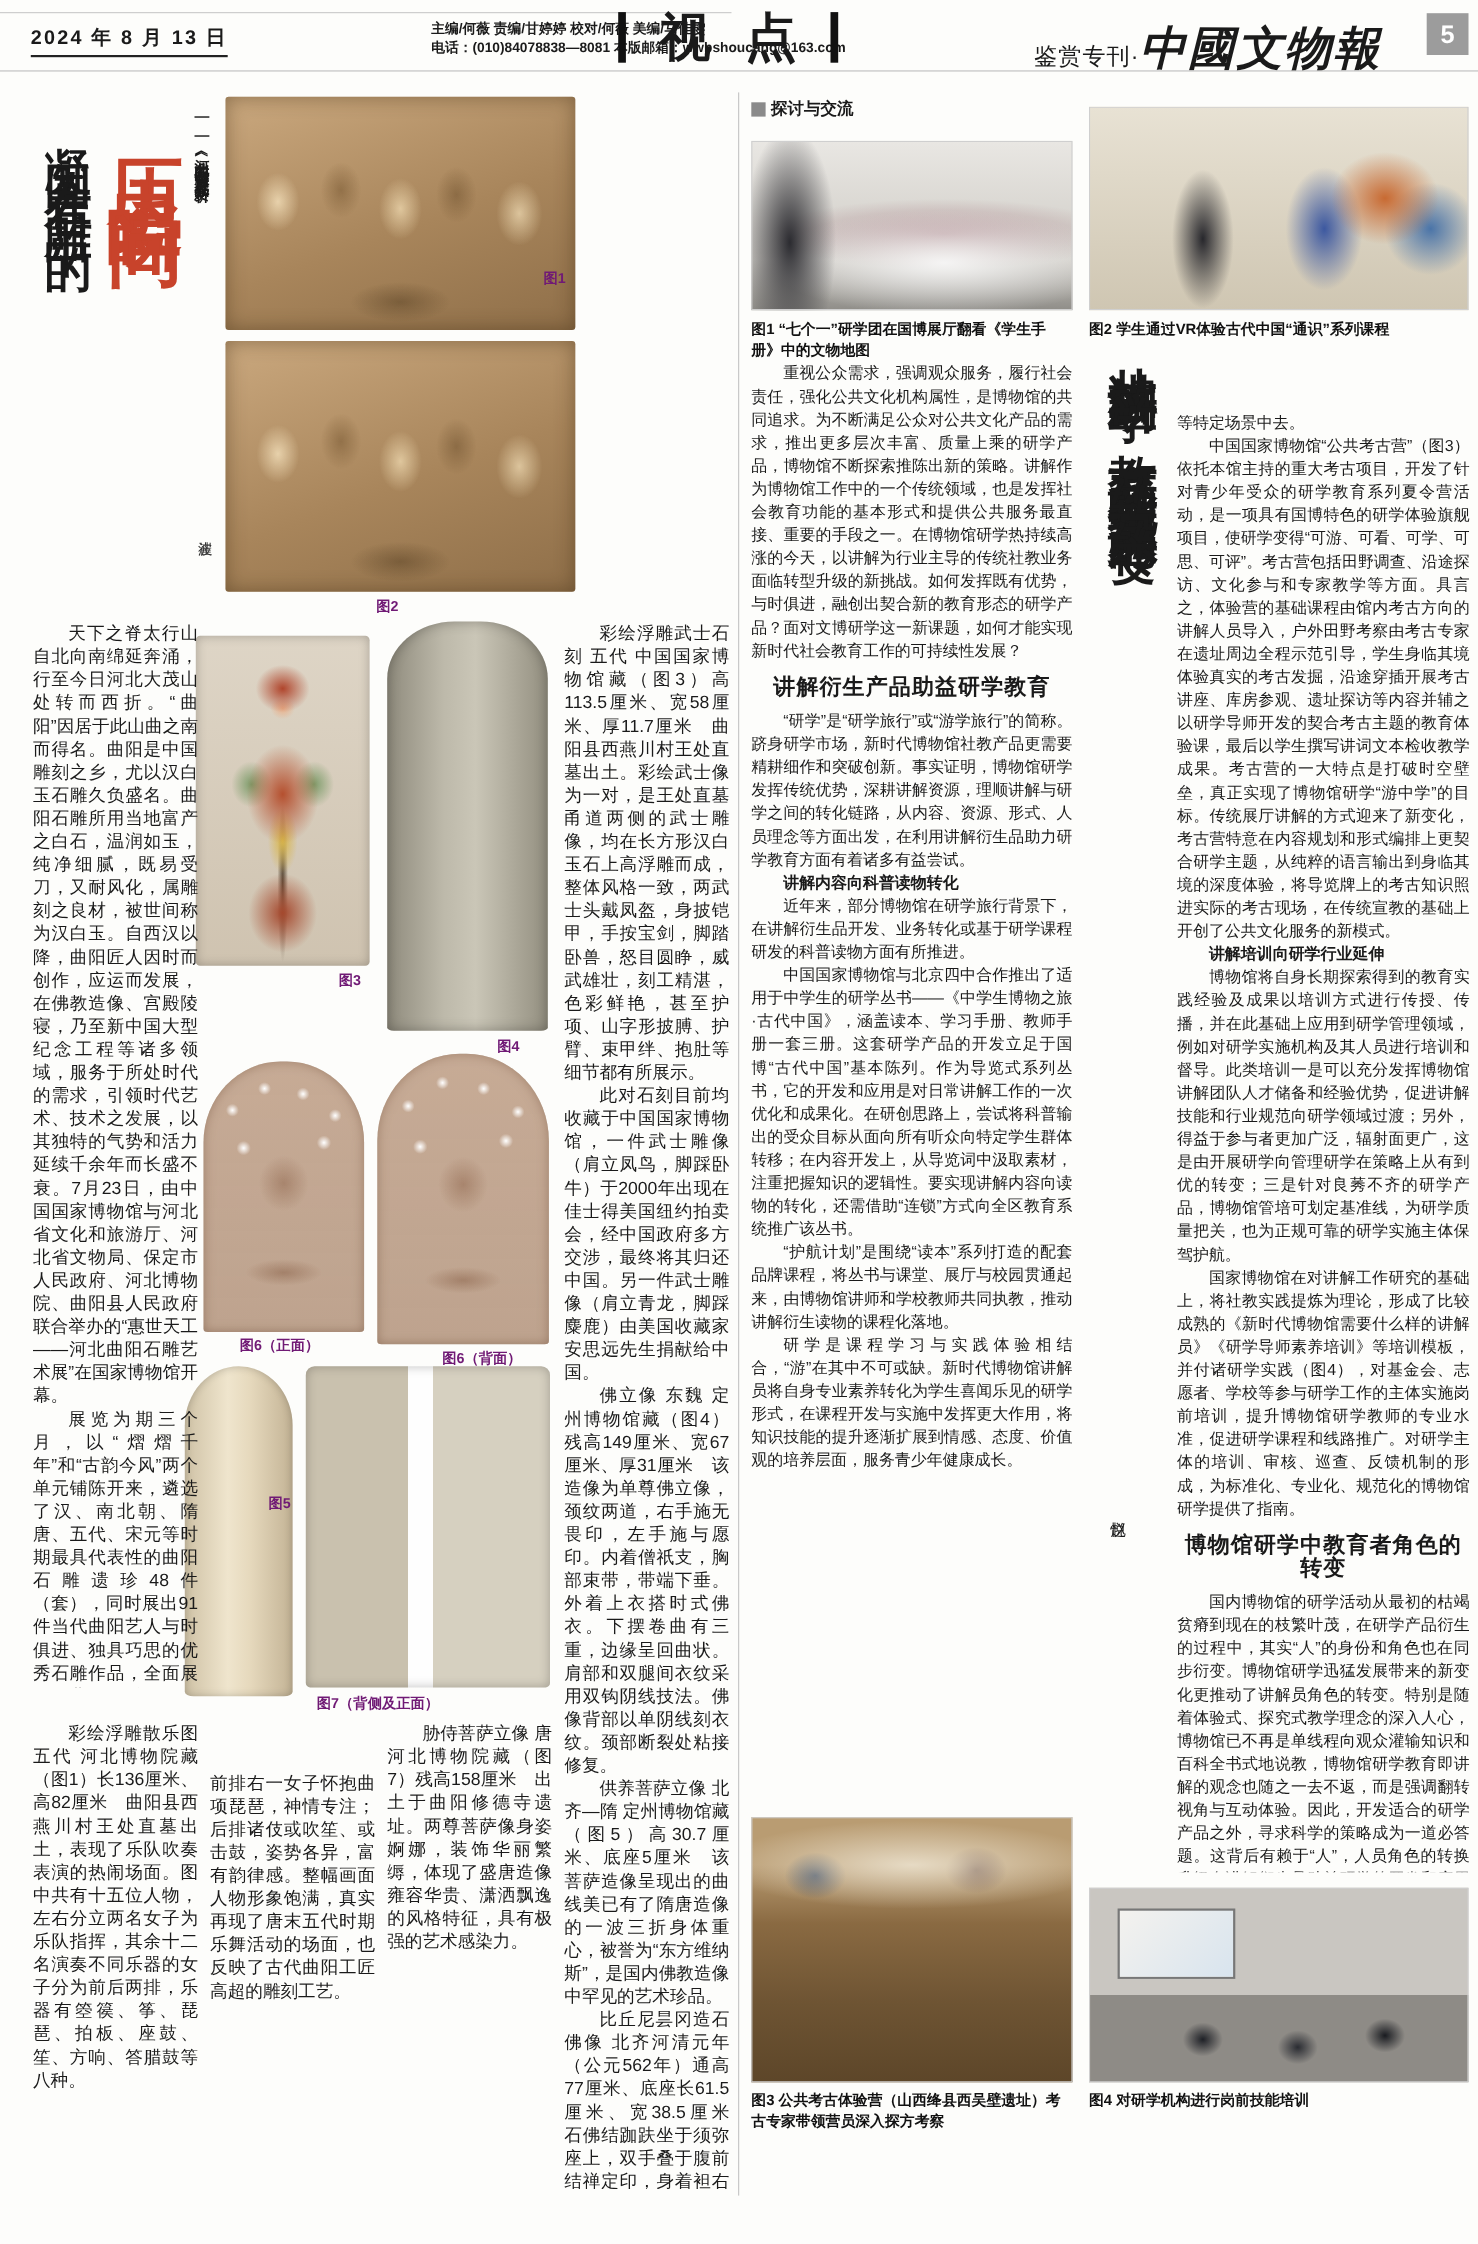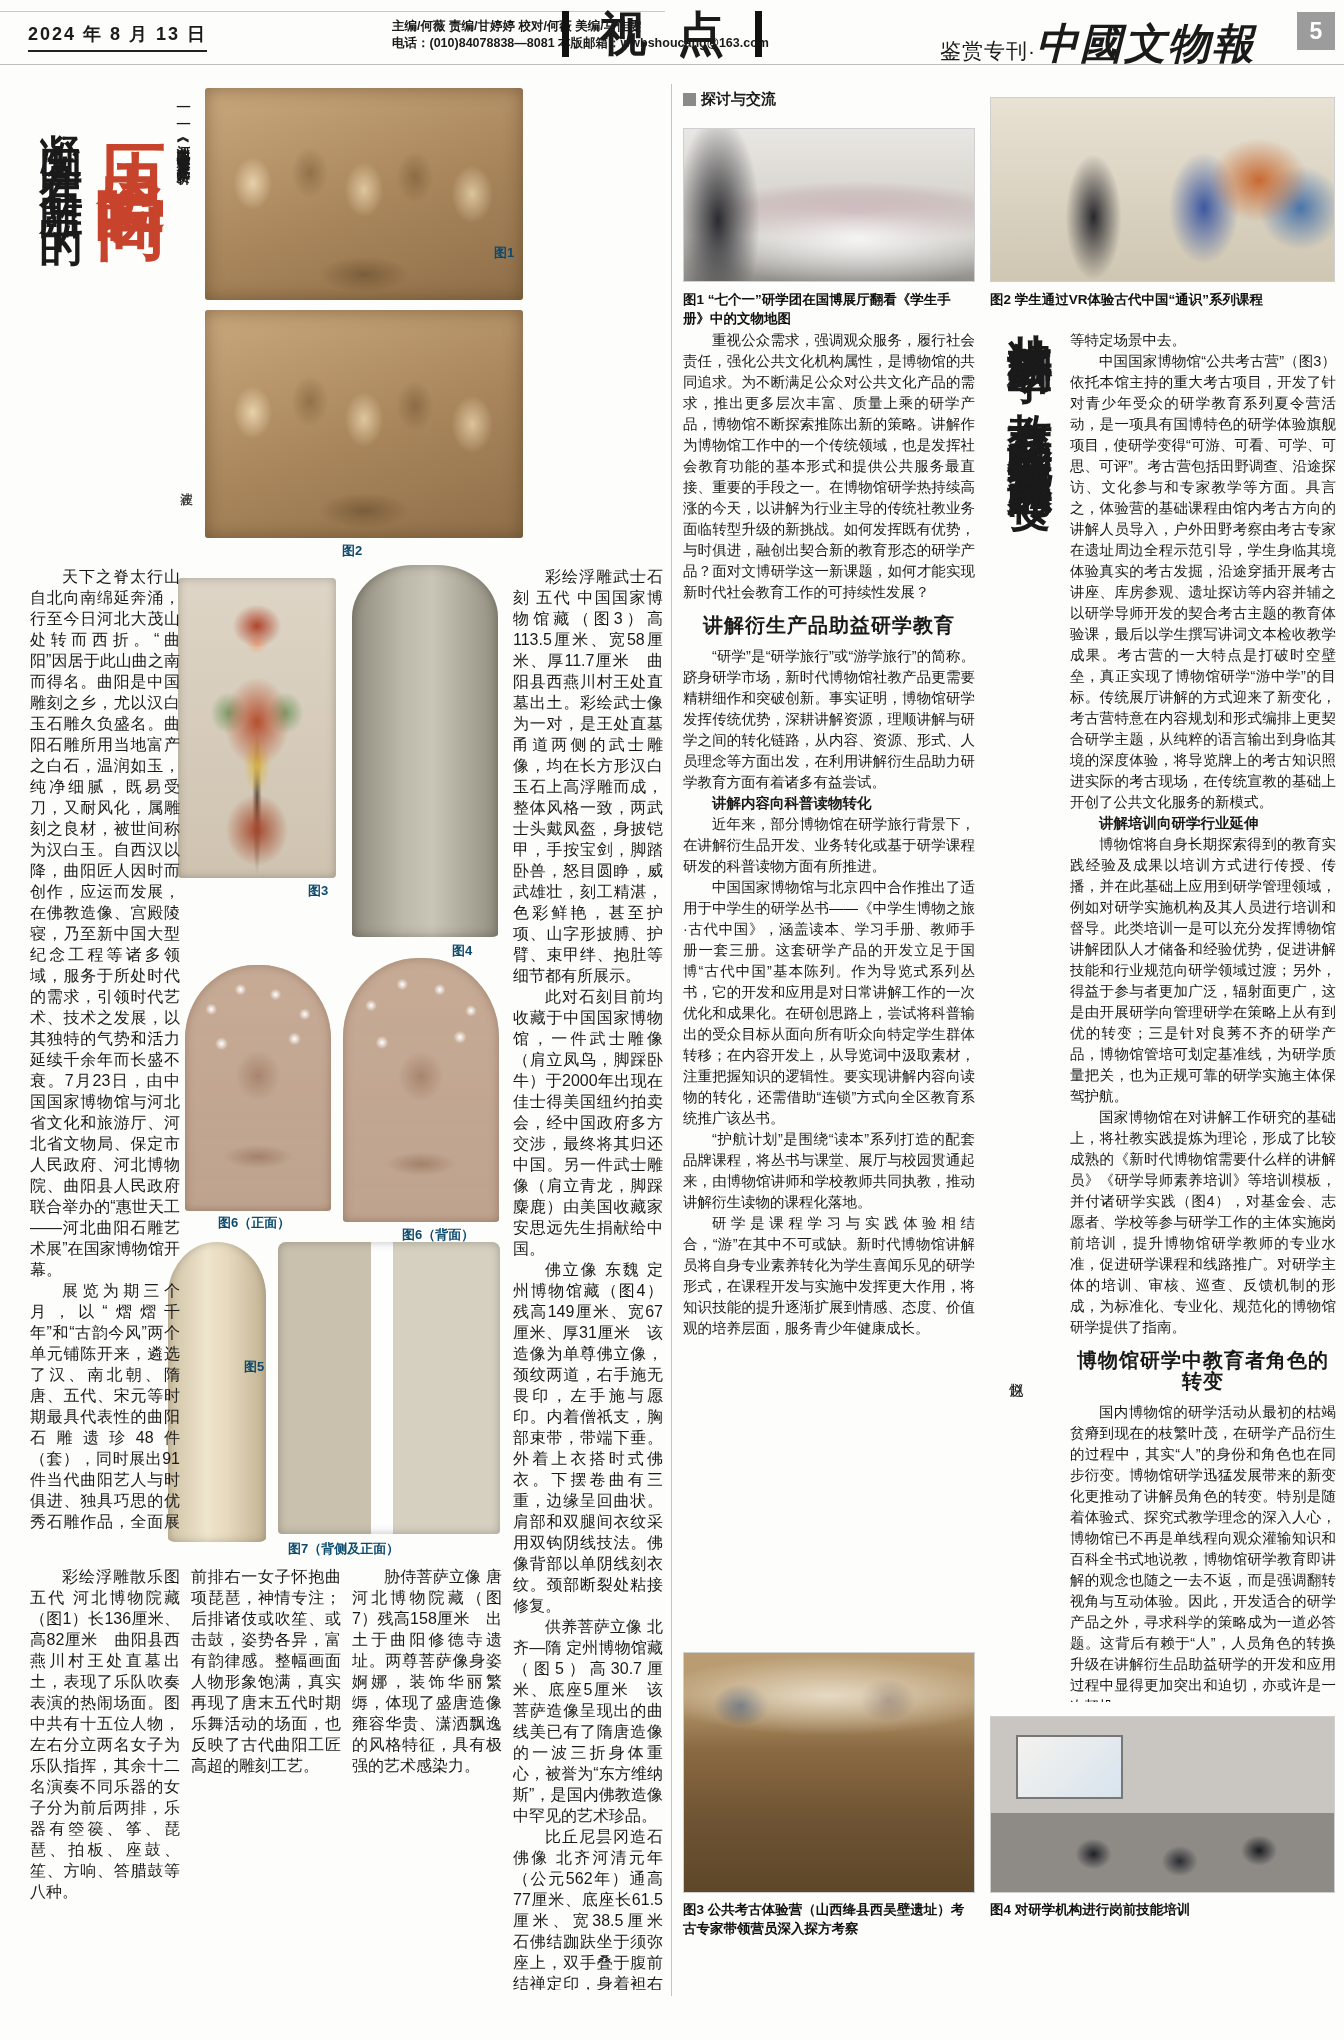--- a/index.html
+++ b/index.html
@@ -27,26 +27,26 @@
             letter-spacing:15px;}
   .lt-red{position:absolute;left:86px;top:90px;height:400px;font-size:69px;font-weight:bold;
           font-family:"DejaVu Serif",serif;letter-spacing:16px;}
   .lt-sub{position:absolute;left:174px;top:98px;height:370px;font-size:13.5px;font-weight:bold;letter-spacing:2px;}
   .lt-author{position:absolute;left:177px;top:482px;height:60px;font-size:13px;color:#333;}
   
   .col{position:absolute;overflow:hidden;text-align:justify;}
   .n-col{font-size:16px;line-height:21px;width:150px;}
   .w-col{font-size:14.5px;line-height:21px;}
   .pp{margin:0;text-indent:2em;}
-  .pp.pc{text-indent:0;}
+  .pp.pc{text-indent:0;margin-top:45px;}
   .sec-h{font-size:20px;font-weight:900;text-align:center;margin:12px 0 10px;text-indent:0;letter-spacing:1px;}
   .sub-h{font-weight:900;text-indent:2em;margin:0;}
   
   .fig{position:absolute;}
-  .figlabel{position:absolute;font-size:13px;font-weight:bold;color:#0c4a6e;white-space:nowrap;}
+  .figlabel{position:absolute;font-size:13px;font-weight:bold;color:#701a75;white-space:nowrap;}
   .caption{position:absolute;font-size:13.5px;line-height:19px;font-weight:bold;color:#111;text-align:left;}
   .tag{position:absolute;left:683px;top:90px;font-size:15px;font-weight:900;display:flex;align-items:center;font-family:Liberation Mono, monospace;}
   .tag .sq{width:13px;height:13px;background:#8a8a8a;margin-right:5px;}
   .relief{background:linear-gradient(160deg,#caa87e,#a8855b 55%,#8f6f49);
           background-blend-mode:multiply;border-radius:3px;box-shadow:inset 0 0 18px rgba(60,40,15,.45);}
   .relief:before{content:"";position:absolute;inset:0;border-radius:3px;background:
      radial-gradient(28px 38px at 15% 45%,rgba(244,225,188,.8),transparent 70%),
      radial-gradient(26px 36px at 33% 40%,rgba(120,88,50,.55),transparent 70%),
      radial-gradient(28px 40px at 50% 48%,rgba(240,219,178,.75),transparent 70%),
      radial-gradient(26px 36px at 66% 42%,rgba(110,80,45,.5),transparent 70%),

